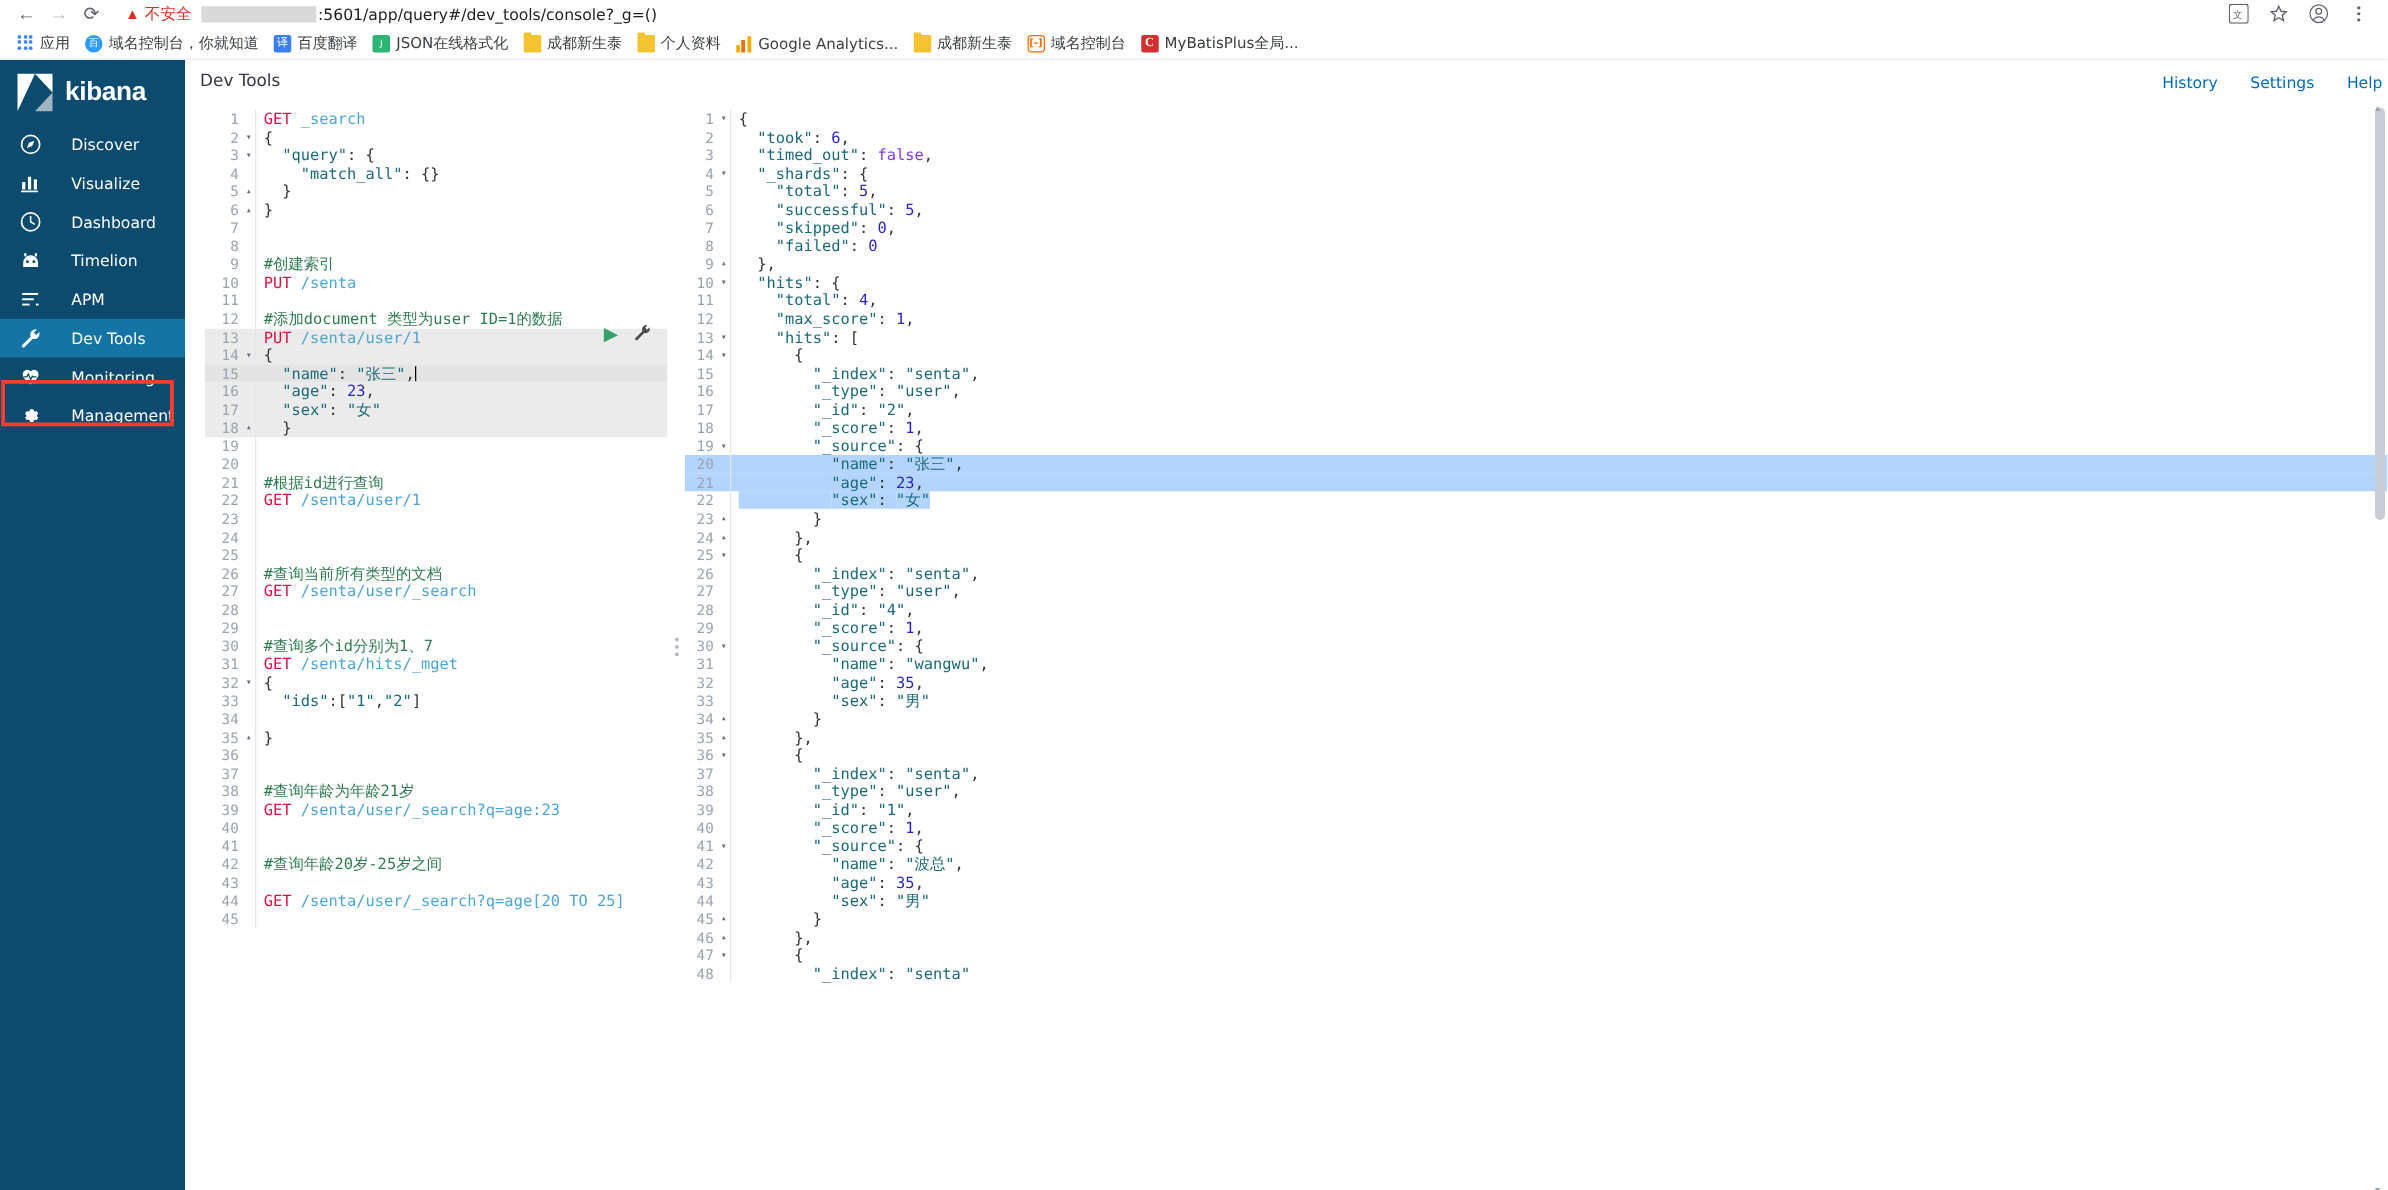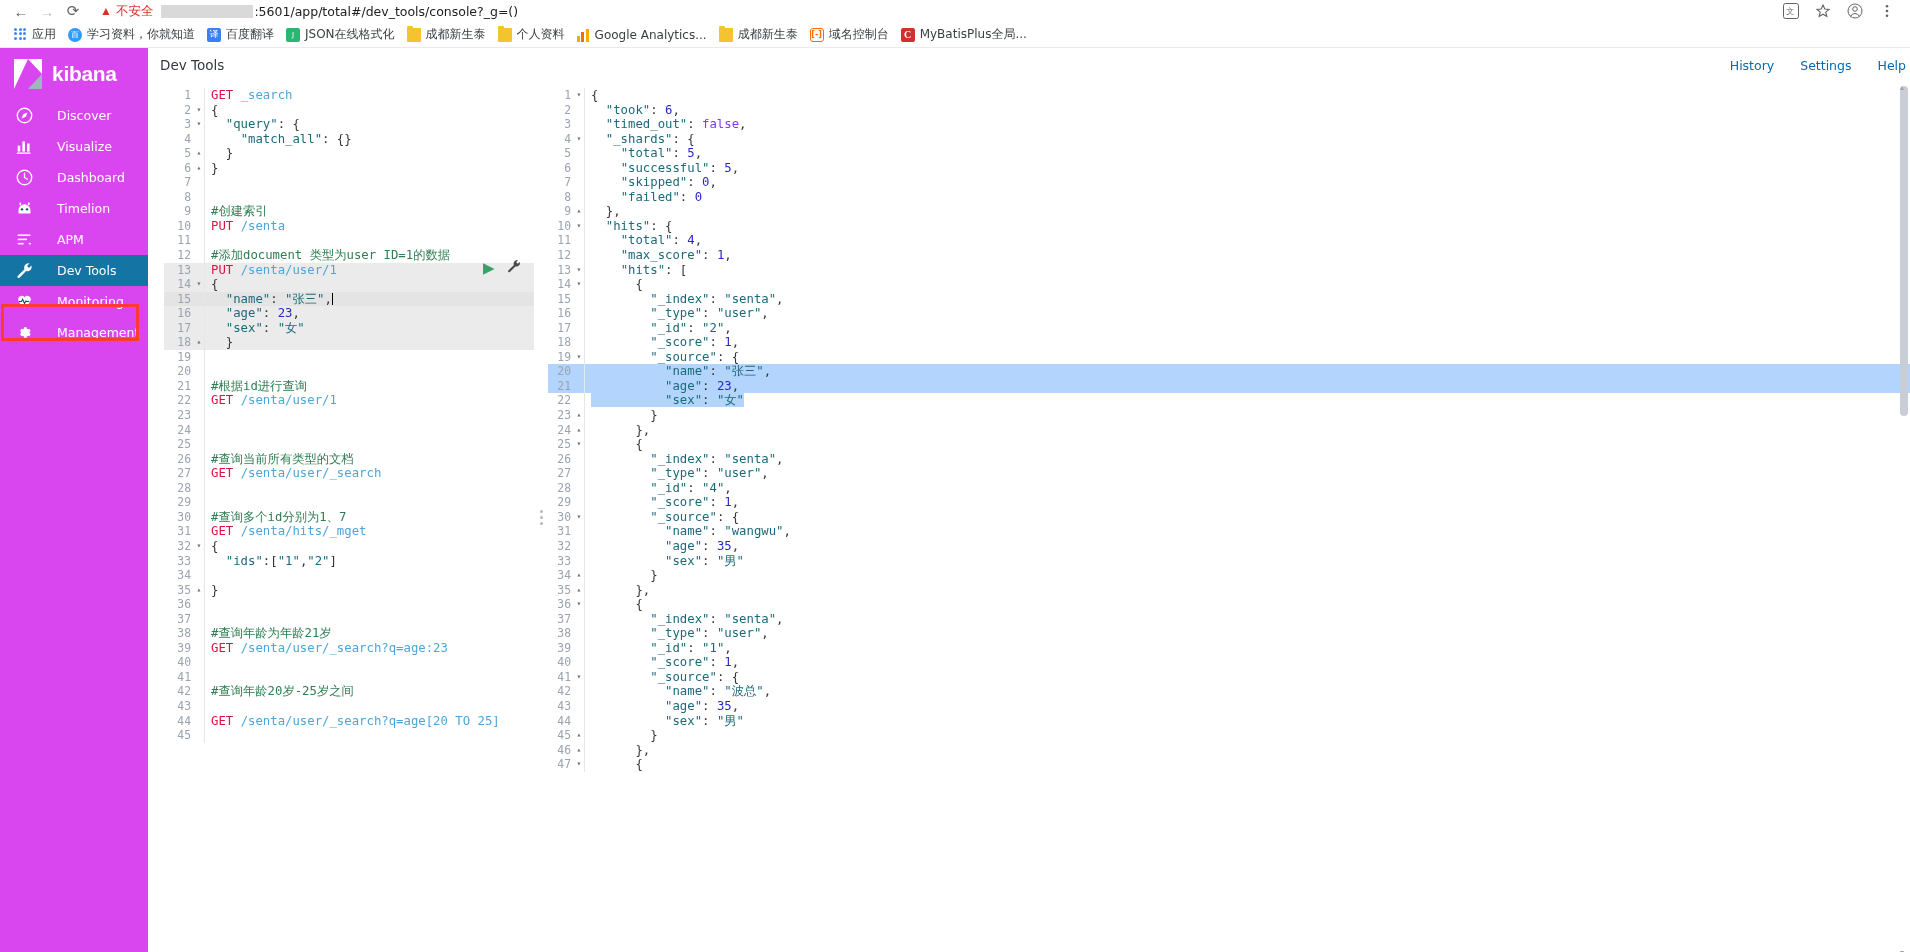--- a/index.html
+++ b/index.html
@@ -115,21 +115,21 @@
   .ico-ga i:nth-child(3){ left:9px; height:13px; background:#f9ab00; }
   .ico-domain { background:#fff; color:#ff6a00; border:1.5px solid #ff6a00; border-radius:3px; font-size:8px; font-weight:bold; }
   .ico-mbp { background:#d32f2f; font-weight:bold; font-size:10px; font-family:"Liberation Serif", serif; }
 
   
   #app { display: flex; width: 100%; height: 904px; }
 
   
   #sidebar {
     width: 148px; flex: 0 0 148px;
-    background: #d946ef;
+    background: #0c4a6e;
     color: #ffffff;
     position: relative;
     padding-top: 0;
   }
   #kibana-logo-row {
     height: 52px;
     display: flex; align-items: center;
     padding-left: 14px;
     gap: 10px;
   }
@@ -360,21 +360,21 @@
     <div class="nav-btn">←</div>
     <div class="nav-btn disabled">→</div>
     <div class="nav-btn">⟳</div>
 
     <div id="security-chip">
       <span class="warn-tri">▲</span>
       <span class="warn-text">不安全</span>
     </div>
 
     <div id="url-masked"></div>
-    <div id="url-text">:5601/app/total#/dev_tools/console?_g=()</div>
+    <div id="url-text">:5601/app/query#/dev_tools/console?_g=()</div>
 
     <div id="omni-right">
       <div class="oicon">
         <svg width="16" height="16" viewBox="0 0 16 16">
             <rect x="0.5" y="0.5" width="15" height="15" rx="2" fill="none" stroke="#5f6368"></rect>
             <text x="3.2" y="11" font-size="8" fill="#5f6368" font-family="sans-serif">文</text>
           </svg>
       </div>
       <div class="oicon">
         <svg width="16" height="16" viewBox="0 0 16 16">
@@ -408,21 +408,21 @@
           <i></i>
           <i></i>
           <i></i>
           <i></i>
           <i></i>
         </span>
         <span>应用</span>
       </div>
       <div class="bm">
         <span class="bm-ico ico-baidu">百</span>
-        <span>学习资料，你就知道</span>
+        <span>域名控制台，你就知道</span>
       </div>
       <div class="bm">
         <span class="bm-ico ico-fanyi">译</span>
         <span>百度翻译</span>
       </div>
       <div class="bm">
         <span class="bm-ico ico-json">J</span>
         <span>JSON在线格式化</span>
       </div>
       <div class="bm">
@@ -673,20 +673,21 @@
             <div class="cline"><span class="gut">38</span><span class="fold"></span><span class="bar"></span><span class="txt"><span class="t-plain">        </span><span class="t-key">"_type"</span><span class="t-punct">: </span><span class="t-str">"user"</span><span class="t-punct">,</span></span></div>
             <div class="cline"><span class="gut">39</span><span class="fold"></span><span class="bar"></span><span class="txt"><span class="t-plain">        </span><span class="t-key">"_id"</span><span class="t-punct">: </span><span class="t-str">"1"</span><span class="t-punct">,</span></span></div>
             <div class="cline"><span class="gut">40</span><span class="fold"></span><span class="bar"></span><span class="txt"><span class="t-plain">        </span><span class="t-key">"_score"</span><span class="t-punct">: </span><span class="t-num">1</span><span class="t-punct">,</span></span></div>
             <div class="cline"><span class="gut">41</span><span class="fold">▾</span><span class="bar"></span><span class="txt"><span class="t-plain">        </span><span class="t-key">"_source"</span><span class="t-punct">: {</span></span></div>
             <div class="cline"><span class="gut">42</span><span class="fold"></span><span class="bar"></span><span class="txt"><span class="t-plain">          </span><span class="t-key">"name"</span><span class="t-punct">: </span><span class="t-str">"波总"</span><span class="t-punct">,</span></span></div>
             <div class="cline"><span class="gut">43</span><span class="fold"></span><span class="bar"></span><span class="txt"><span class="t-plain">          </span><span class="t-key">"age"</span><span class="t-punct">: </span><span class="t-num">35</span><span class="t-punct">,</span></span></div>
             <div class="cline"><span class="gut">44</span><span class="fold"></span><span class="bar"></span><span class="txt"><span class="t-plain">          </span><span class="t-key">"sex"</span><span class="t-punct">: </span><span class="t-str">"男"</span></span></div>
             <div class="cline"><span class="gut">45</span><span class="fold">▴</span><span class="bar"></span><span class="txt"><span class="t-plain">        </span><span class="t-punct">}</span></span></div>
             <div class="cline"><span class="gut">46</span><span class="fold">▴</span><span class="bar"></span><span class="txt"><span class="t-plain">      </span><span class="t-punct">},</span></span></div>
             <div class="cline"><span class="gut">47</span><span class="fold">▾</span><span class="bar"></span><span class="txt"><span class="t-plain">      </span><span class="t-punct">{</span></span></div>
+            <div class="cline"><span class="gut">48</span><span class="fold"></span><span class="bar"></span><span class="txt"><span class="t-plain">        </span><span class="t-key">"_index"</span><span class="t-punct">: </span><span class="t-str">"senta"</span></span></div>
           </div>
         <div id="out-scrollbar">
           <div id="out-scroll-arrow-top">▲</div>
           <div id="out-scroll-thumb"></div>
           <div id="out-scroll-arrow-bot">▼</div>
         </div>
       </div>
 
     </div>
   </div>

